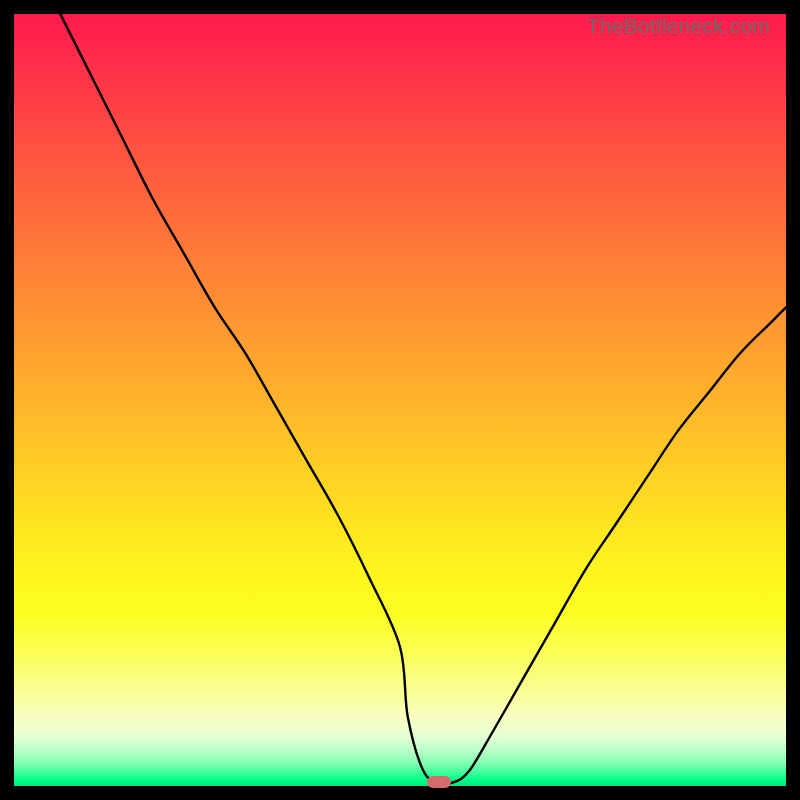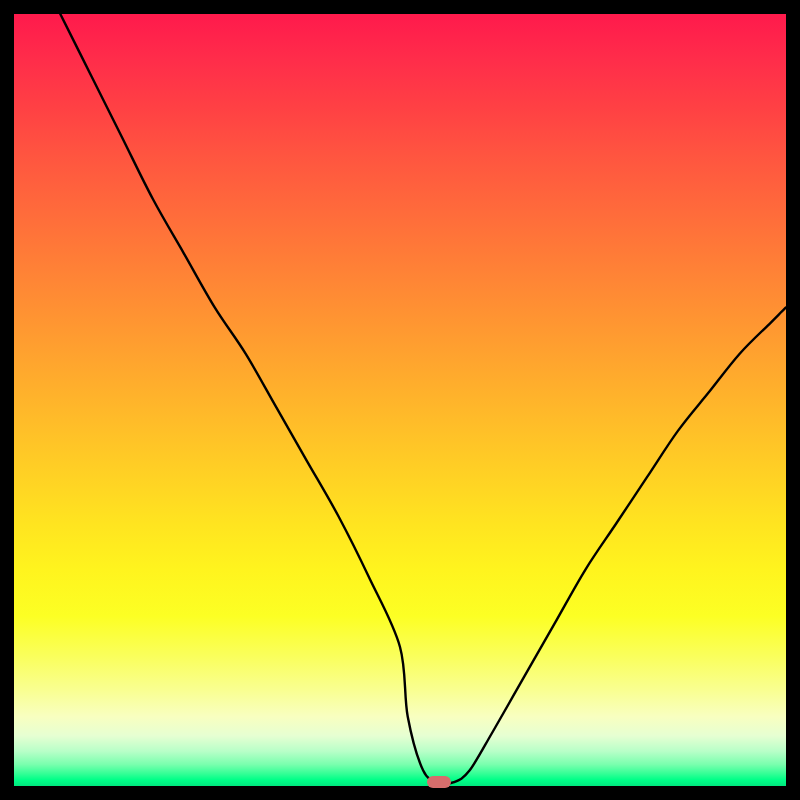--- a/index.html
+++ b/index.html
@@ -78,20 +78,21 @@
     background: #d66d6c;
     z-index: 4;
     transform: translate(-50%, -50%);
   }
 </style>
 </head>
 <body>
 
 <div class="container">
   <div class="plot-area">
+    <div class="watermark">TheBottleneck.com</div>
 
     <svg class="curve" viewBox="0 0 772 772" preserveAspectRatio="none">
       <path fill="none" stroke="#000" stroke-width="2.4" stroke-linecap="round" stroke-linejoin="round" d="M 46.3 0.0 C 51.5 10.3, 66.9 41.2, 77.2 61.8 C 87.5 82.3, 97.8 102.9, 108.1 123.5 C 118.4 144.1, 128.7 166.0, 139.0 185.3 C 149.3 204.6, 159.5 221.3, 169.8 239.3 C 180.1 257.3, 190.4 276.6, 200.7 293.4 C 211.0 310.1, 221.3 323.0, 231.6 339.7 C 241.9 356.4, 252.2 375.7, 262.5 393.7 C 272.8 411.7, 283.1 429.7, 293.4 447.8 C 303.7 465.8, 313.9 482.5, 324.2 501.8 C 334.5 521.1, 344.8 541.7, 355.1 563.6 C 365.4 585.4, 379.6 609.9, 386.0 633.0 C 392.4 656.2, 389.9 681.9, 393.7 702.5 C 397.6 723.1, 404.0 745.6, 409.2 756.6 C 414.3 767.5, 419.5 766.2, 424.6 768.1 C 429.7 770.1, 434.9 770.1, 440.0 768.1 C 445.2 766.2, 449.0 764.9, 455.5 756.6 C 461.9 748.2, 469.6 733.4, 478.6 718.0 C 487.6 702.5, 499.2 681.9, 509.5 663.9 C 519.8 645.9, 530.1 627.9, 540.4 609.9 C 550.7 591.9, 561.0 572.6, 571.3 555.8 C 581.6 539.1, 591.9 525.0, 602.2 509.5 C 612.5 494.1, 622.7 478.6, 633.0 463.2 C 643.3 447.8, 653.6 431.0, 663.9 416.9 C 674.2 402.7, 684.5 391.1, 694.8 378.3 C 705.1 365.4, 715.4 351.3, 725.7 339.7 C 736.0 328.1, 748.8 316.5, 756.6 308.8 C 764.3 301.1, 769.4 295.9, 772.0 293.4"></path>
     </svg>
 
     <div class="marker" style="left:424.6px; top:768.1px;"></div>
   </div>
 </div>
 
 </body></html>

